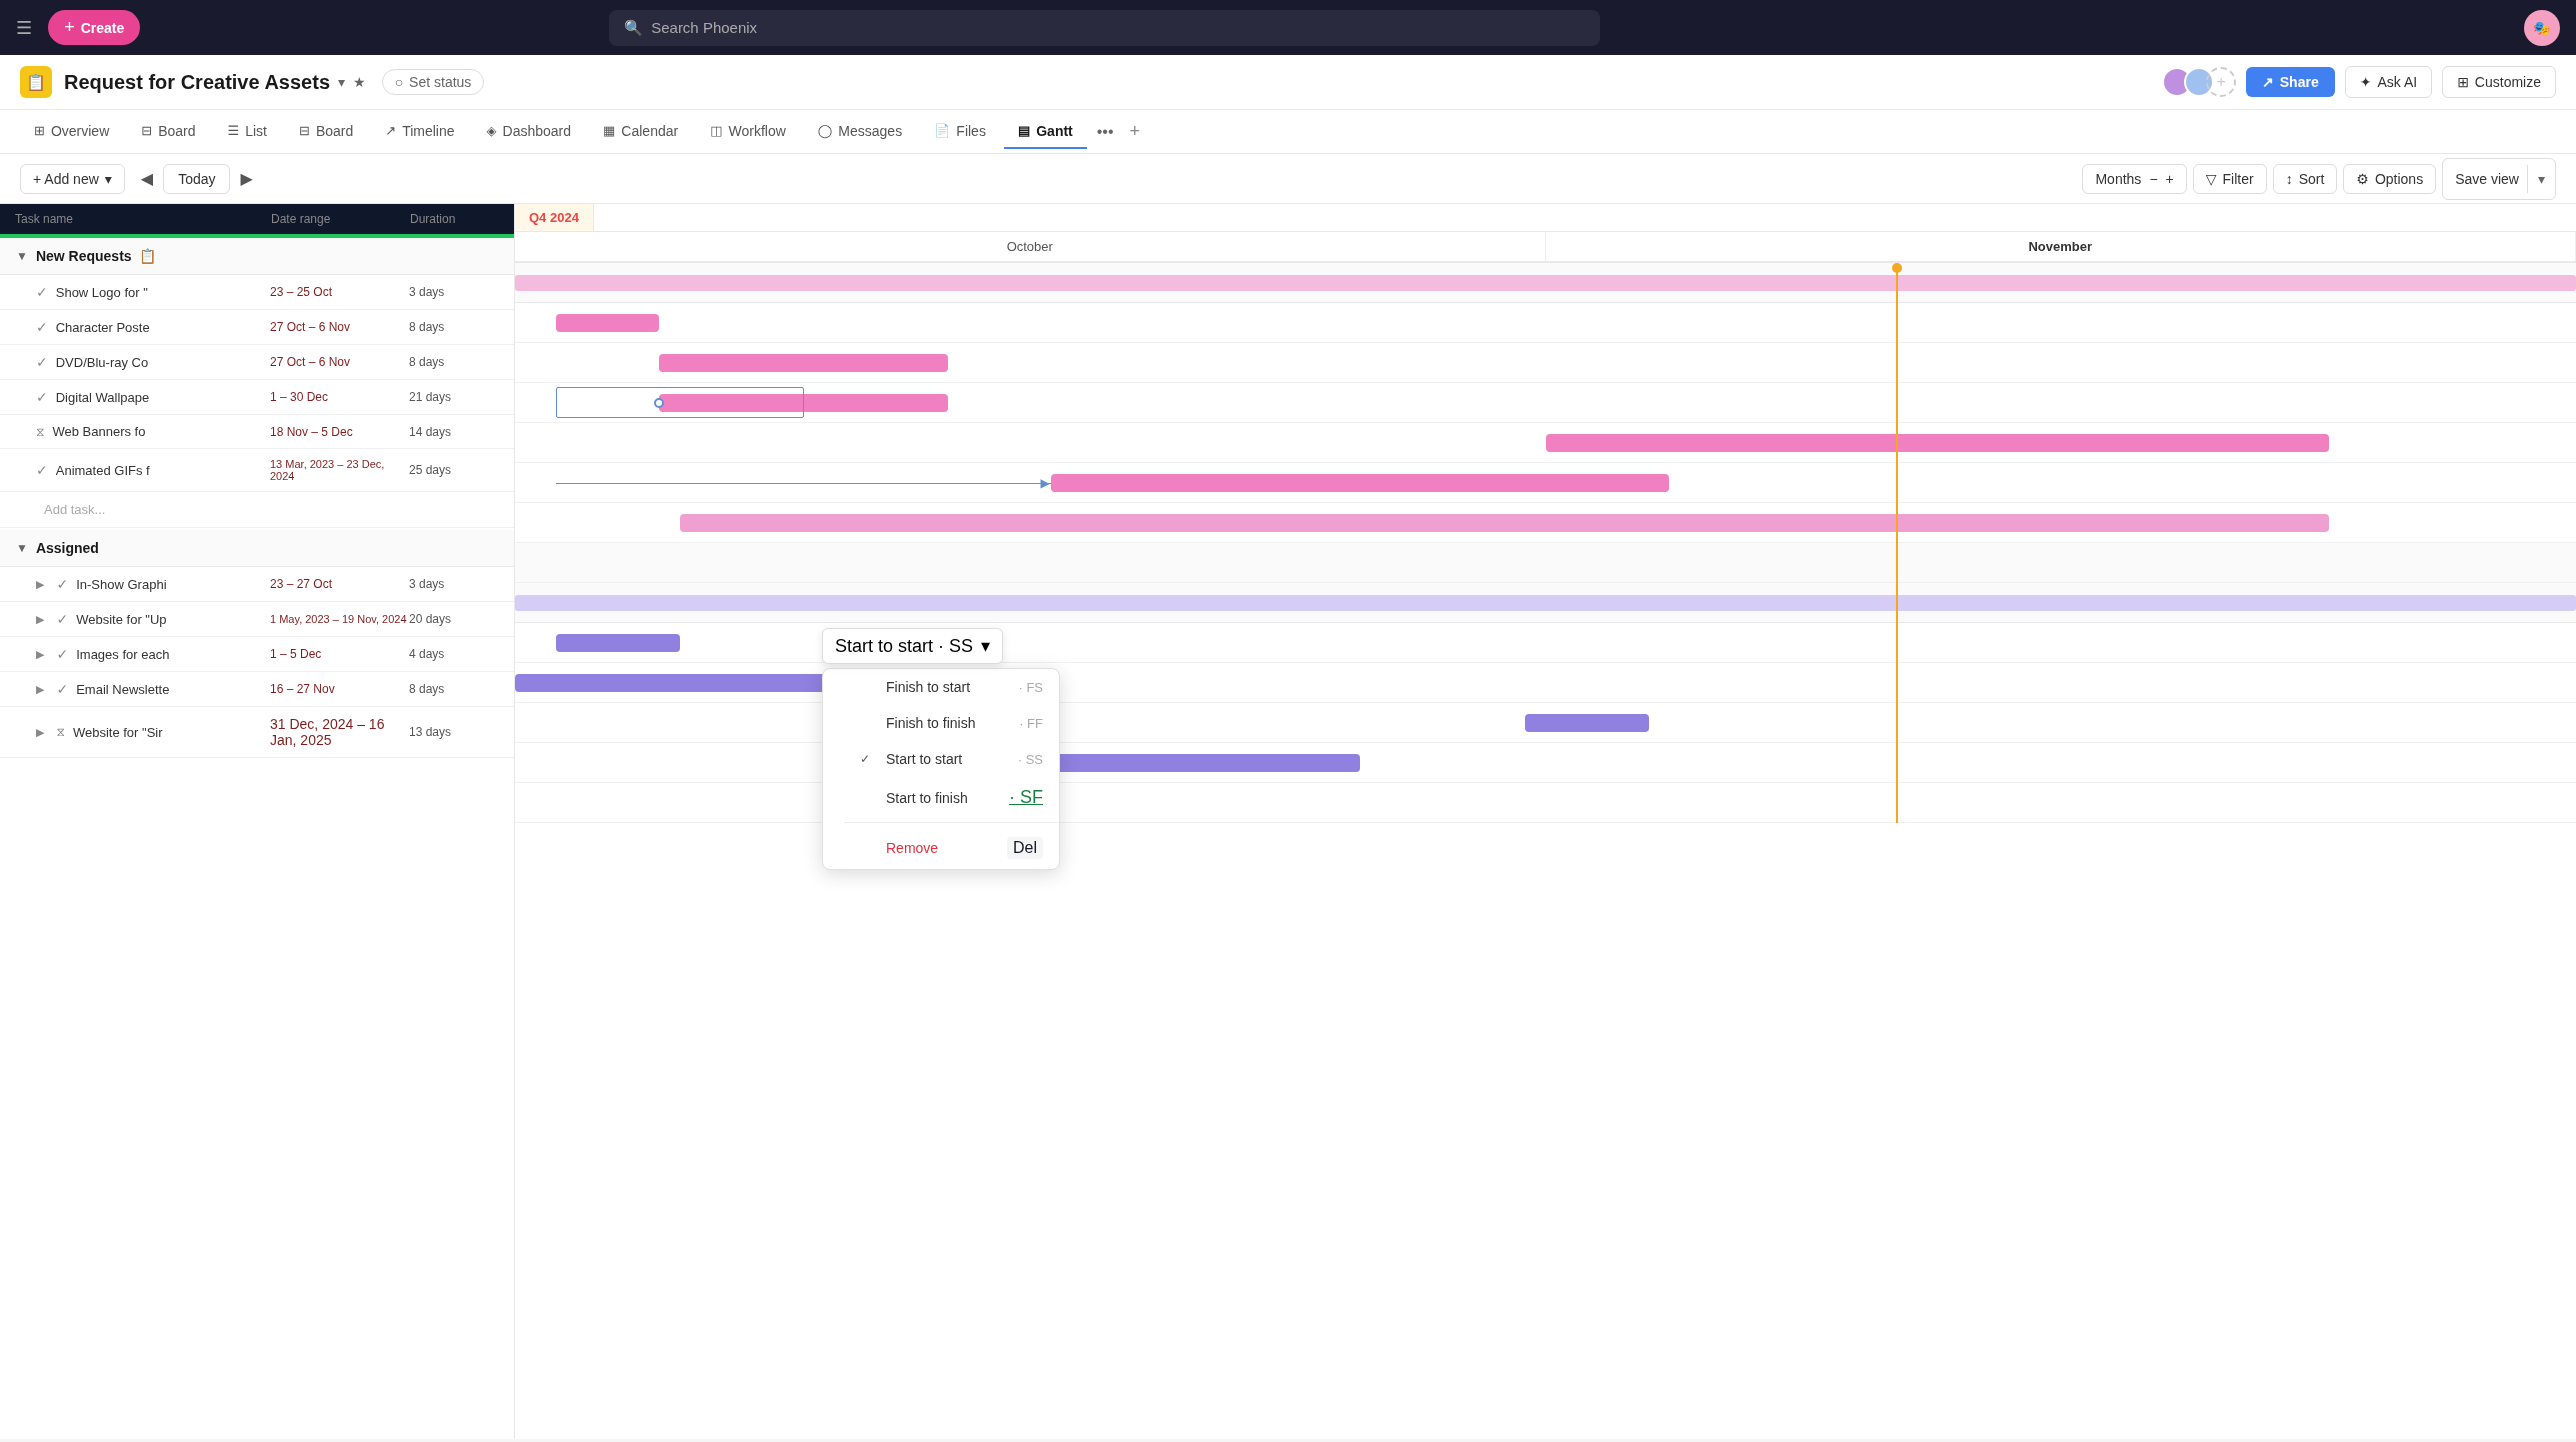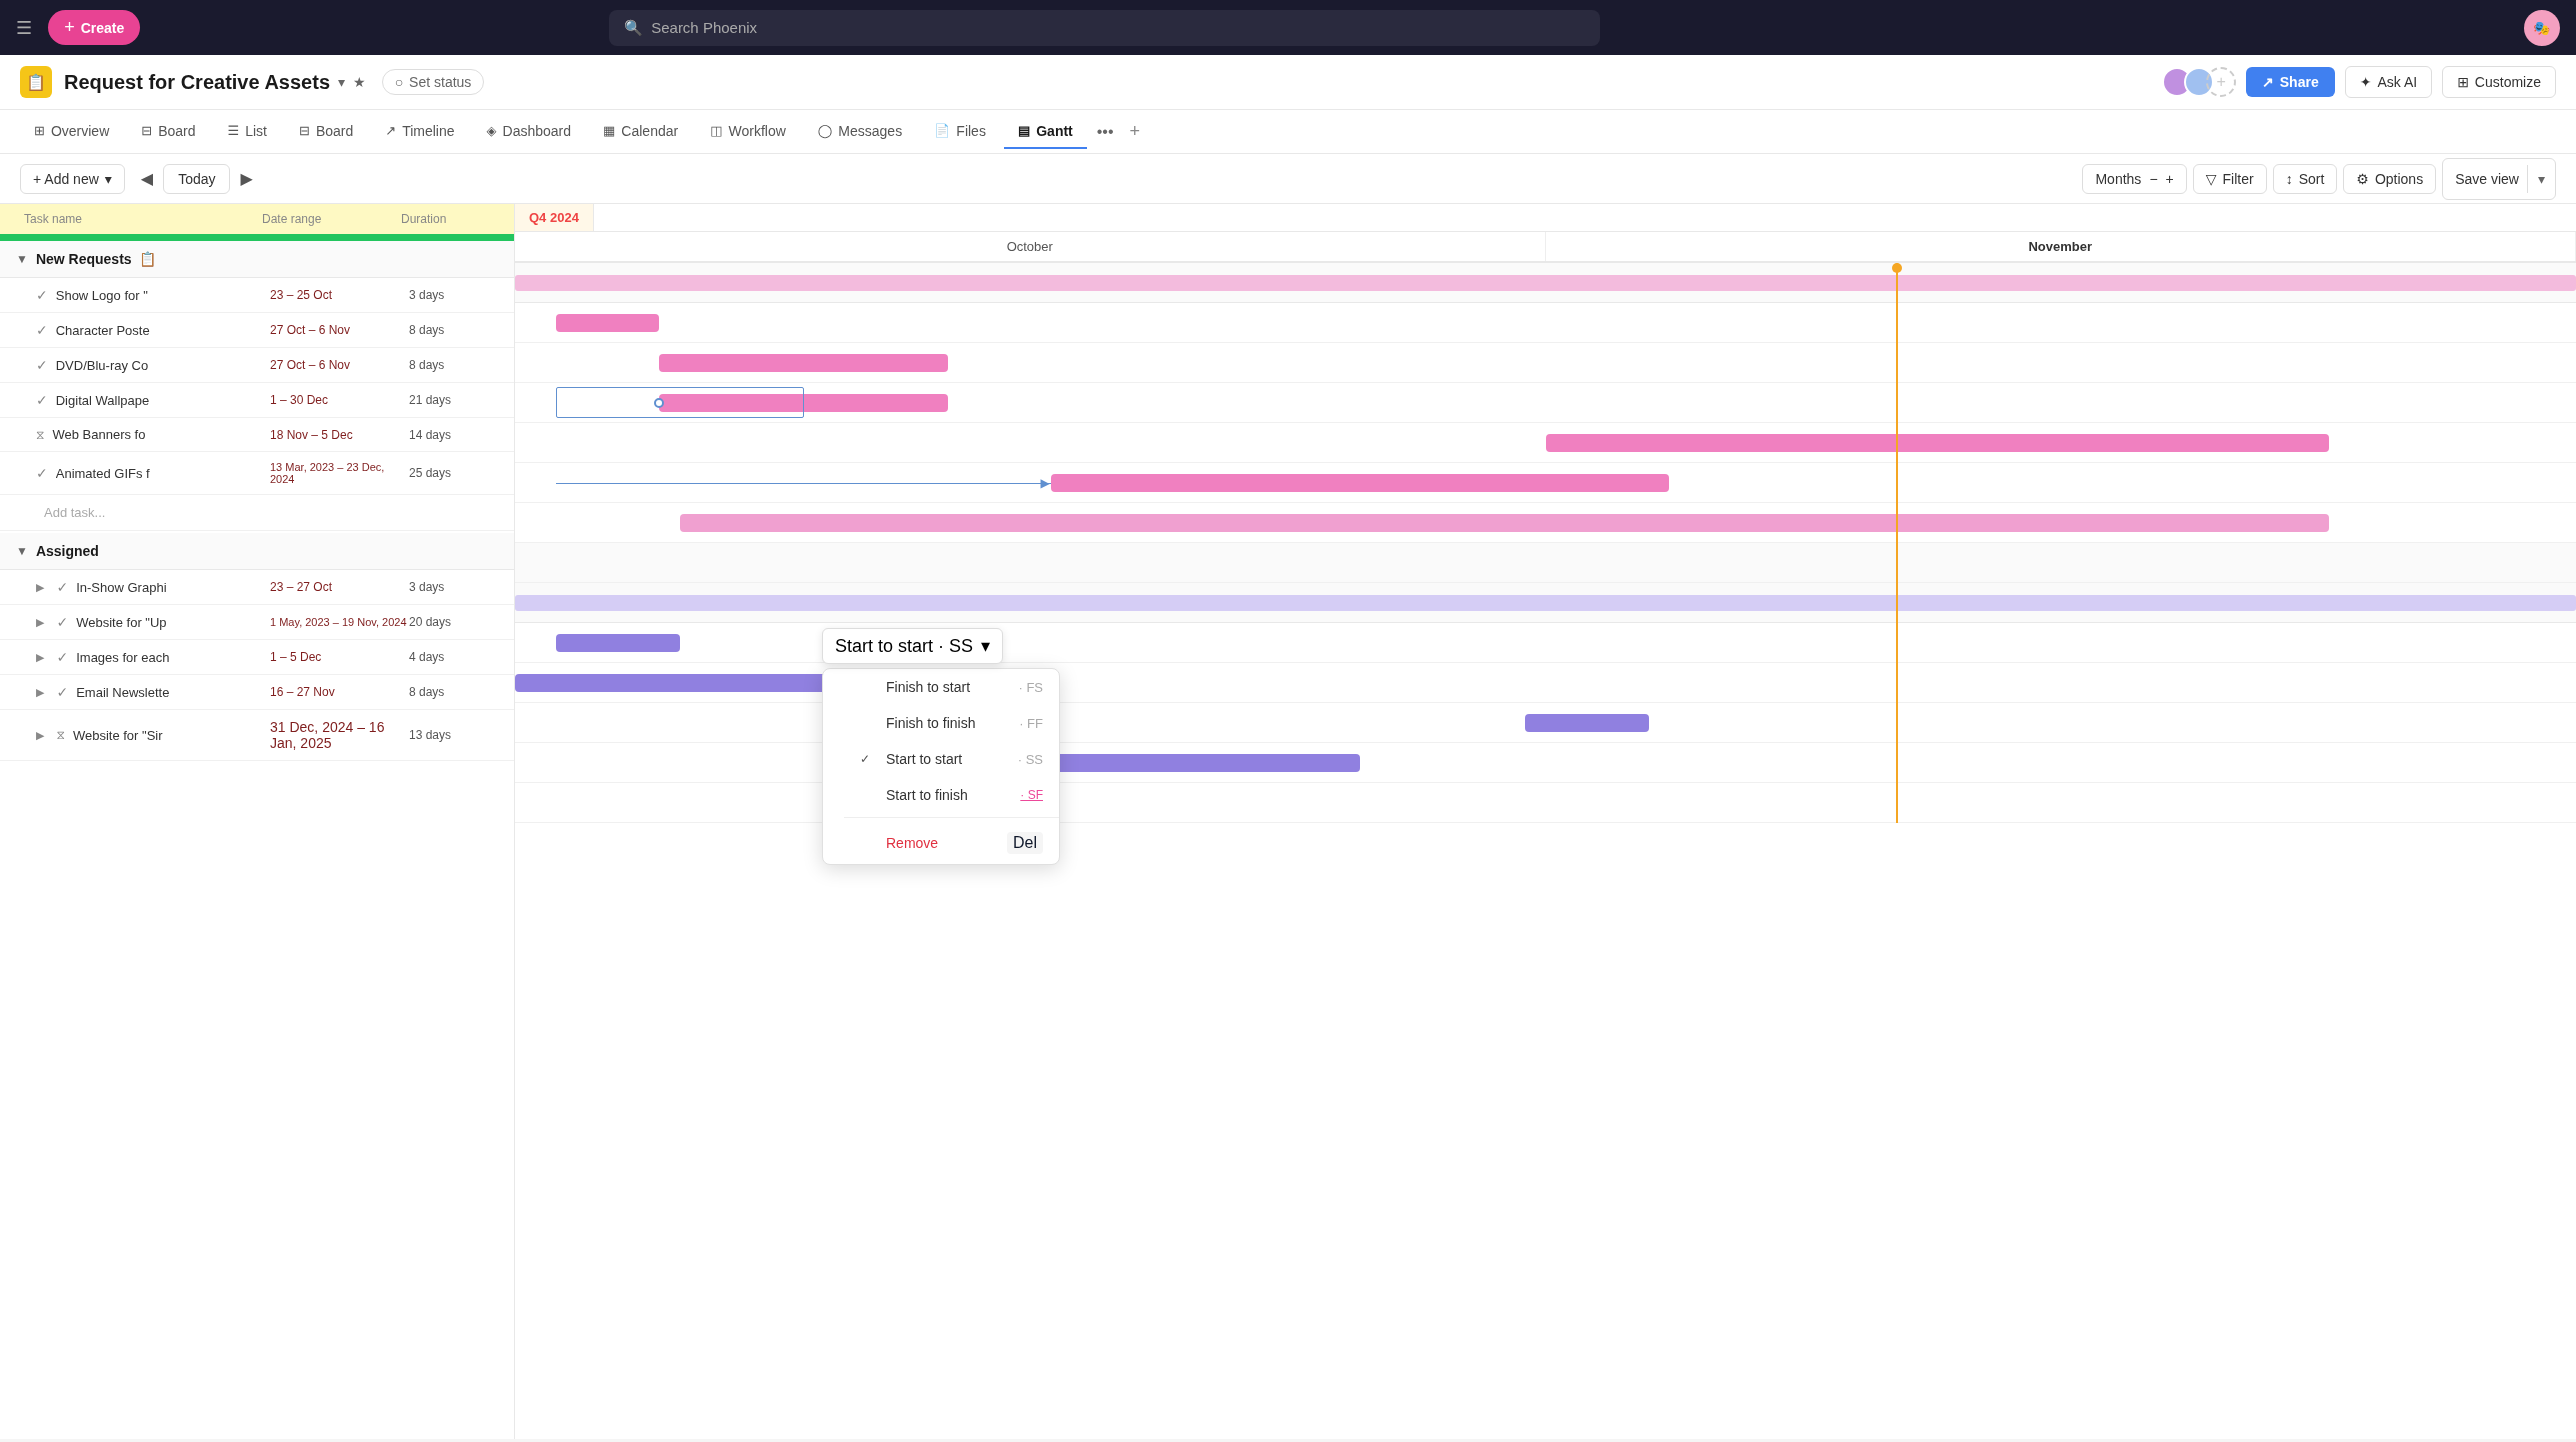--- a/index.html
+++ b/index.html
@@ -63,21 +63,21 @@
     .toolbar-btn { border: 1px solid #ddd; border-radius: 6px; padding: 6px 12px; font-size: 14px; cursor: pointer; background: white; color: #333; display: flex; align-items: center; gap: 6px; }
     .save-view-btn { border: 1px solid #ddd; border-radius: 6px; padding: 6px 0 6px 12px; font-size: 14px; cursor: pointer; background: white; color: #333; display: flex; align-items: center; }
     .save-view-btn .sv-arrow { padding: 6px 10px; border-left: 1px solid #ddd; margin-left: 8px; color: #666; }
 
     
     .main-content { display: flex; height: calc(1443px - 208px); background: white; }
 
     
     .task-panel { width: 515px; border-right: 1px solid #e8e8e8; flex-shrink: 0; overflow: hidden; }
     .task-header-row {
-      display: grid; grid-template-columns: 1fr 139px 89px; padding: 8px 24px; border-bottom: 7px solid #22c55e; background: #fef9c3;
+      display: grid; grid-template-columns: 1fr 139px 89px; padding: 8px 15px; border-bottom: 4px solid #22c55e; background: #0f172a;
     }
     .col-header { font-size: 12px; color: #888; font-weight: 500; }
 
     
     .group-row { display: flex; align-items: center; padding: 10px 16px; background: #fafafa; border-bottom: 1px solid #e8e8e8; cursor: pointer; gap: 8px; }
     .group-row .chevron { color: #666; font-size: 12px; }
     .group-title { font-size: 14px; font-weight: 600; color: #1a1a1a; }
     .group-icon { font-size: 14px; }
 
     
@@ -491,21 +491,21 @@
           <span style="margin-left:auto;color:#aaa;font-size:13px;">· FF</span>
         </div>
         <div class="dropdown-item checked">
           <span class="check-mark">✓</span>
           <span>Start to start</span>
           <span style="margin-left:auto;color:#aaa;font-size:13px;">· SS</span>
         </div>
         <div class="dropdown-item">
           <span class="check-mark"> </span>
           <span>Start to finish</span>
-          <span style="margin-left:auto;color:#ec4899;font-size:12px;text-decoration:underline;">· SF</span>
+          <span style="margin-left:auto;color:#15803d;font-size:18px;text-decoration:underline;">· SF</span>
         </div>
         <div class="dropdown-divider"></div>
         <div class="dropdown-item red">
           <span class="check-mark"> </span>
           <span>Remove</span>
           <span class="shortcut">Del</span>
         </div>
       </div>
 
     </div>

